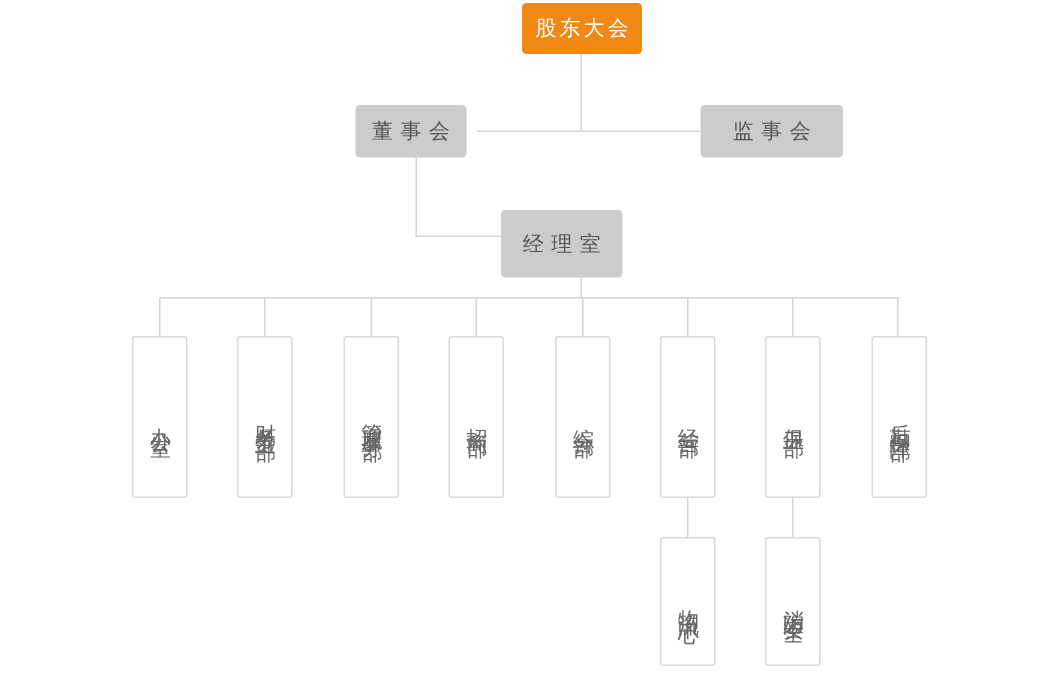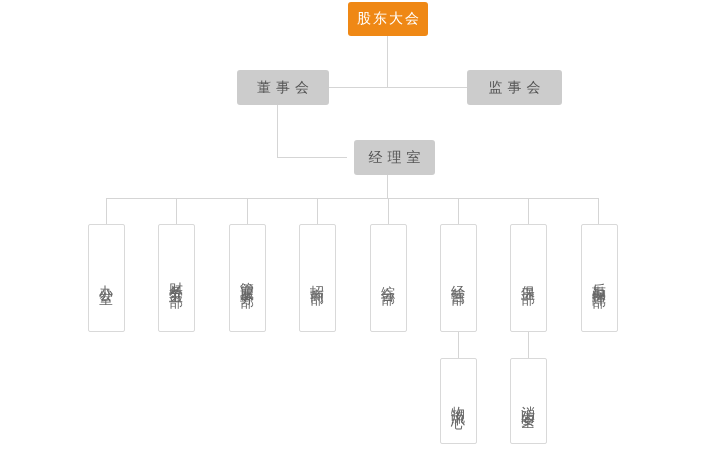--- a/index.html
+++ b/index.html
@@ -45,24 +45,24 @@
   <div class="line" style="left:317px; top:198px; width:1px; height:26px;"></div>
   <div class="line" style="left:388px; top:198px; width:1px; height:26px;"></div>
   <div class="line" style="left:458px; top:198px; width:1px; height:26px;"></div>
   <div class="line" style="left:528px; top:198px; width:1px; height:26px;"></div>
   <div class="line" style="left:598px; top:198px; width:1px; height:26px;"></div>
   <div class="line" style="left:458px; top:332px; width:1px; height:26px;"></div>
   <div class="line" style="left:528px; top:332px; width:1px; height:26px;"></div>
 
   <div class="node node-root" style="left:348px; top:2px; width:80px; height:34px;">股东大会</div>
 
-  <div class="node node-committee" style="left:237px; top:70px; width:92px; height:35px;">董事会</div>
+  <div class="node node-committee" style="left:237px; top:70px; width:74px; height:35px;">董事会</div>
   <div class="node node-committee" style="left:467px; top:70px; width:95px; height:35px;">监事会</div>
 
-  <div class="node node-committee" style="left:354px; top:140px; width:81px; height:35px;">经理室</div>
+  <div class="node node-committee" style="left:334px; top:140px; width:81px; height:45px;">经理室</div>
 
   <div class="node node-dept" style="left:88px; top:224px; width:37px; height:108px;">办公室</div>
   <div class="node node-dept" style="left:158px; top:224px; width:37px; height:108px;">财务劳工部</div>
   <div class="node node-dept" style="left:229px; top:224px; width:37px; height:108px;">管理服务部</div>
   <div class="node node-dept" style="left:299px; top:224px; width:37px; height:108px;">招商部</div>
   <div class="node node-dept" style="left:370px; top:224px; width:37px; height:108px;">综合部</div>
   <div class="node node-dept" style="left:440px; top:224px; width:37px; height:108px;">经营部</div>
   <div class="node node-dept" style="left:510px; top:224px; width:37px; height:108px;">保卫部</div>
   <div class="node node-dept" style="left:581px; top:224px; width:37px; height:108px;">后勤保障部</div>
 

